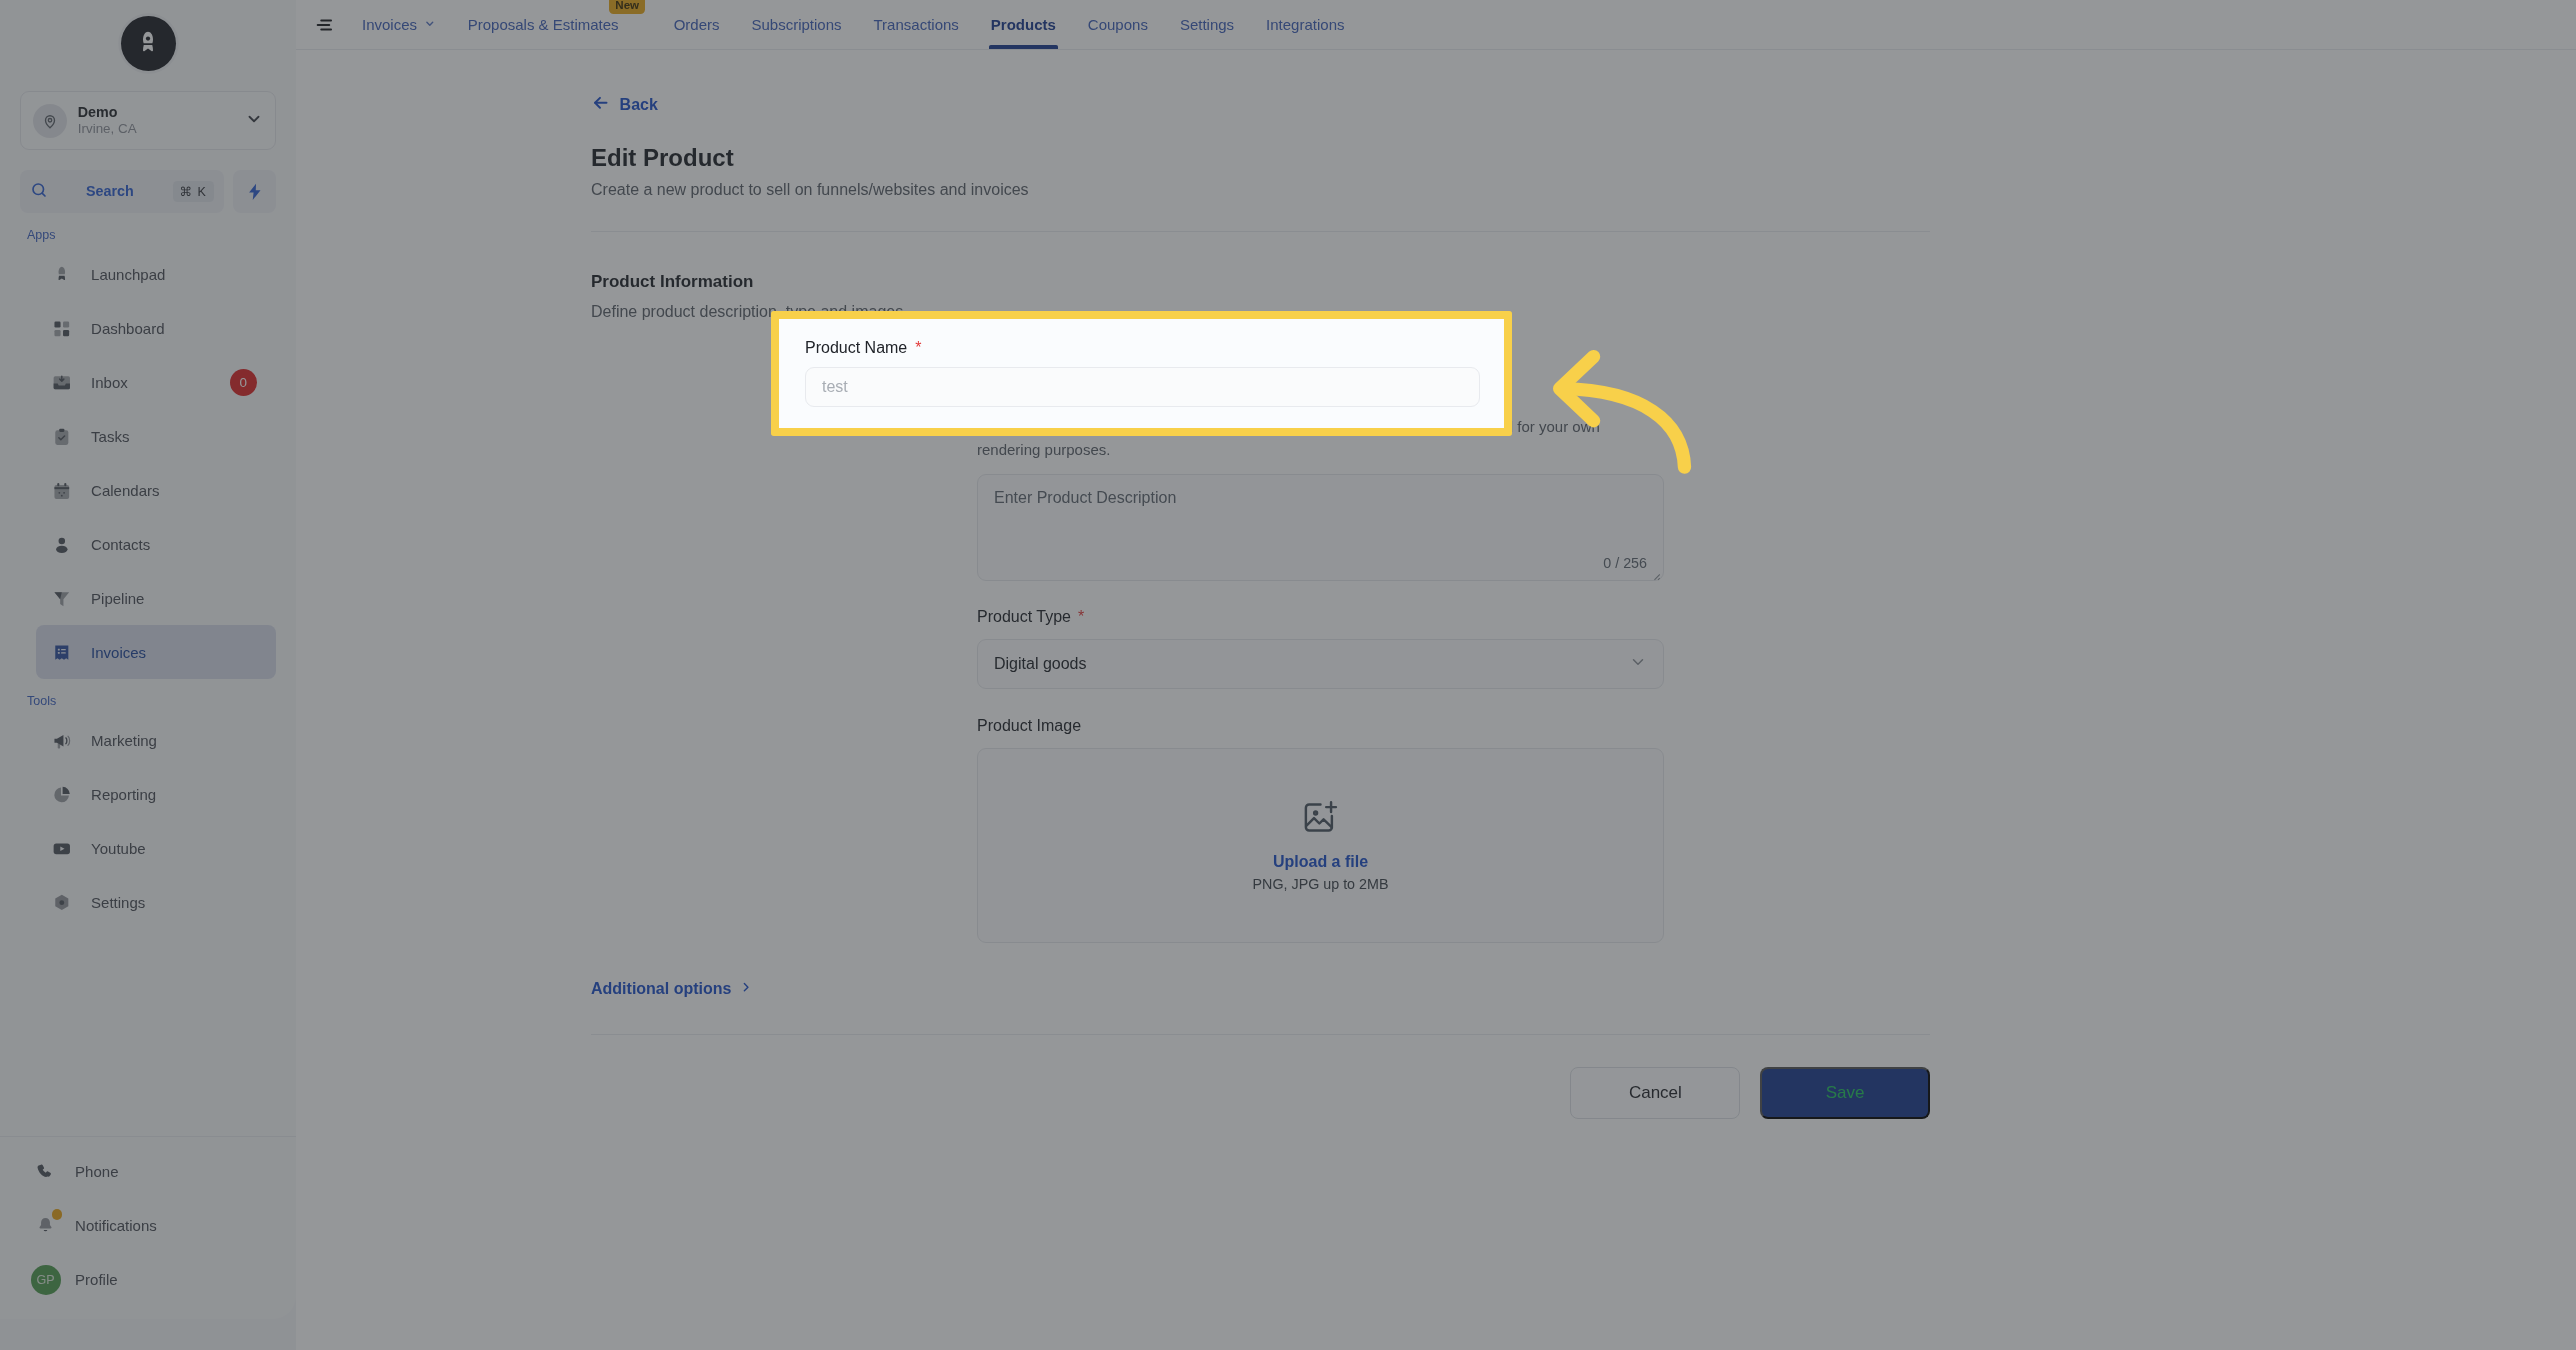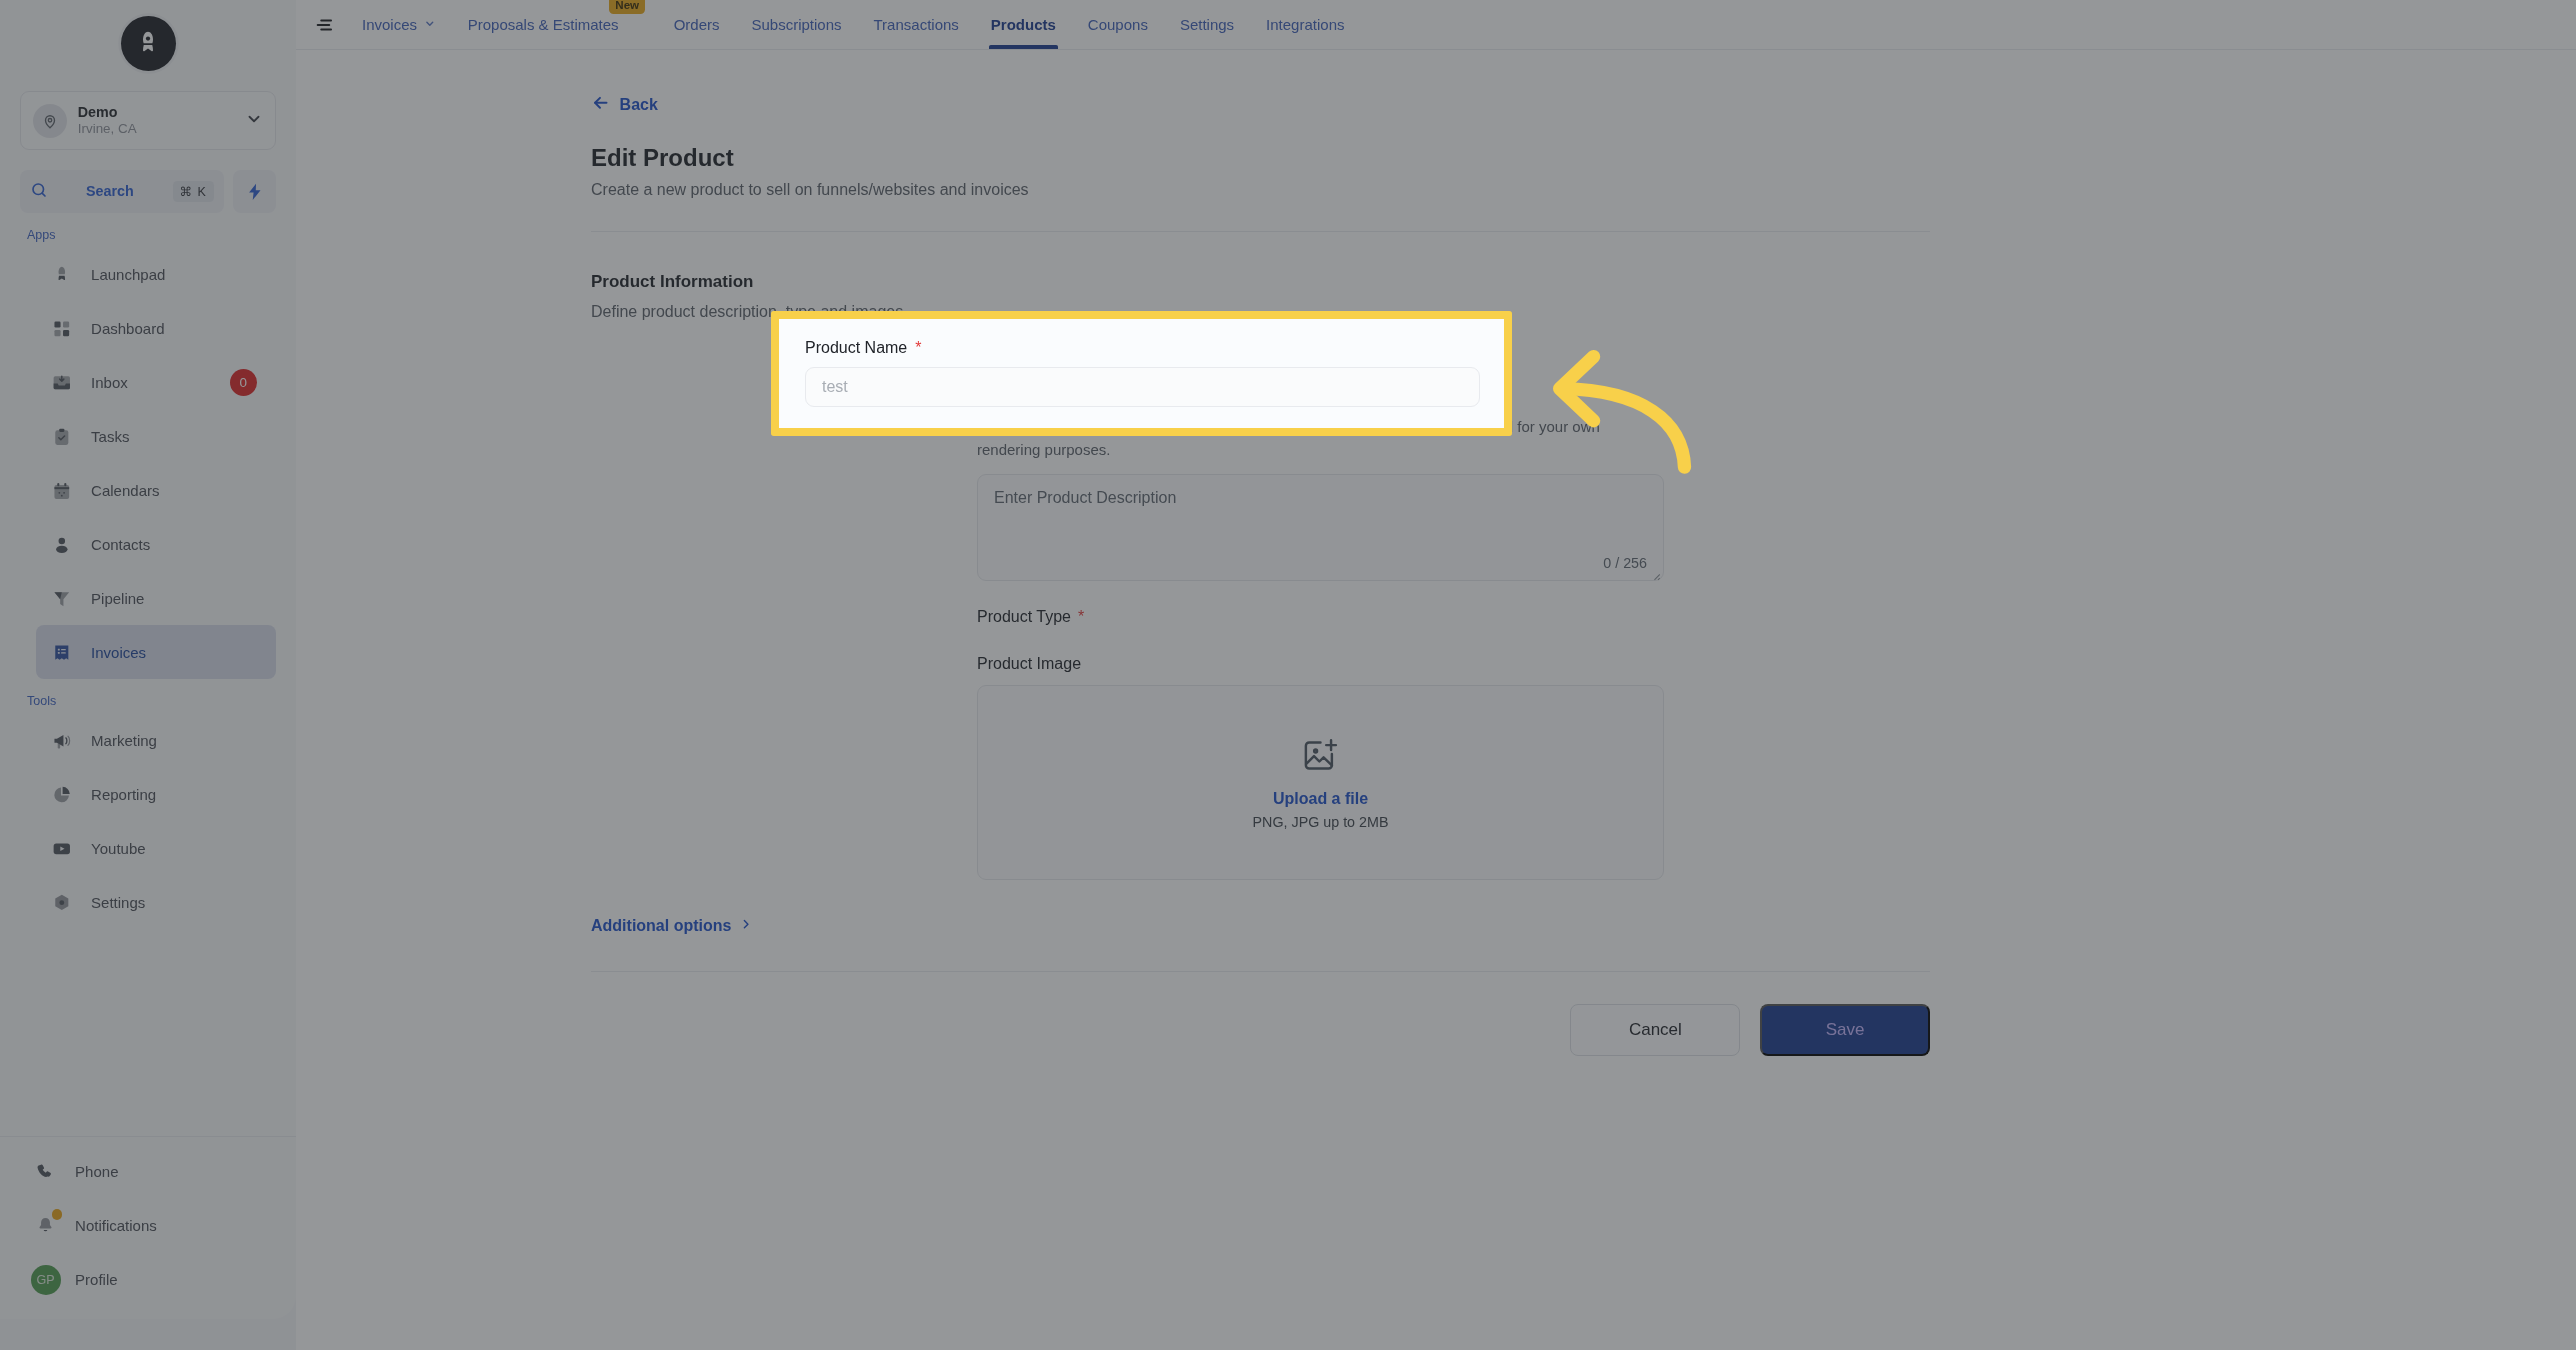--- a/index.html
+++ b/index.html
@@ -225,21 +225,21 @@
   .divider2 { margin: 36px 0 0 295px; height: 0.9px; background: #e9ebee; width: 1339px; }
   .btn-row {
     margin: 32px 0 0 295px; width: 1339px;
     display: flex; justify-content: flex-end; gap: 19.6px;
   }
   .btn {
     height: 52px; border-radius: 8px; display: flex; align-items: center; justify-content: center;
     font-size: 17px; font-family: "Liberation Sans", sans-serif;
   }
   .btn-cancel { width: 170px; border: 0.9px solid #dcdfe4; background: #fdfdfe; color: #22252b; }
-  .btn-save { width: 170px; background: #1b3b8f; color: #c4b5fd; }
+  .btn-save { width: 170px; background: #1b3b8f; color: #22c55e; }
 
   
   .dim-overlay {
     position: absolute; inset: 0; background: rgba(44,48,52,0.50);
     pointer-events: none; z-index: 50;
   }
 
   
   .annot-layer { position: absolute; inset: 0; z-index: 60; pointer-events: none; padding-left: 28px; }
   .annot-box {
@@ -574,20 +574,28 @@
                     <path d="M11 5L5 11M11 9l-2 2"></path>
                   </svg>
               </span>
             </div>
           </div>
 
           <div style="margin-top:27px">
             <label class="field-label">
               <span>Product Type</span><span class="req">*</span>
             </label>
+            <div class="select-box">
+              <span>Digital goods</span>
+              <span class="select-chev">
+                <svg width="18" height="18" viewBox="0 0 24 24" fill="none" stroke="currentColor" stroke-width="2" stroke-linecap="round" stroke-linejoin="round">
+                    <path d="M6 9l6 6 6-6"></path>
+                  </svg>
+              </span>
+            </div>
           </div>
 
           <div style="margin-top:28.6px">
             <label class="field-label">Product Image</label>
             <div class="dropzone">
               <span class="dz-icon">
                 <svg width="39" height="39" viewBox="0 0 24 24" fill="none" stroke="currentColor" stroke-width="1.5" stroke-linecap="round" stroke-linejoin="round">
                   <path d="M19 11v7a2 2 0 0 1-2 2H5a2 2 0 0 1-2-2V6a2 2 0 0 1 2-2h7"></path>
                   <circle cx="9" cy="9.2" r=".9"></circle>
                   <path d="M3.4 17l4.6-4.6 3.3 3.3 2.6-2.6 5.1 5"></path>

